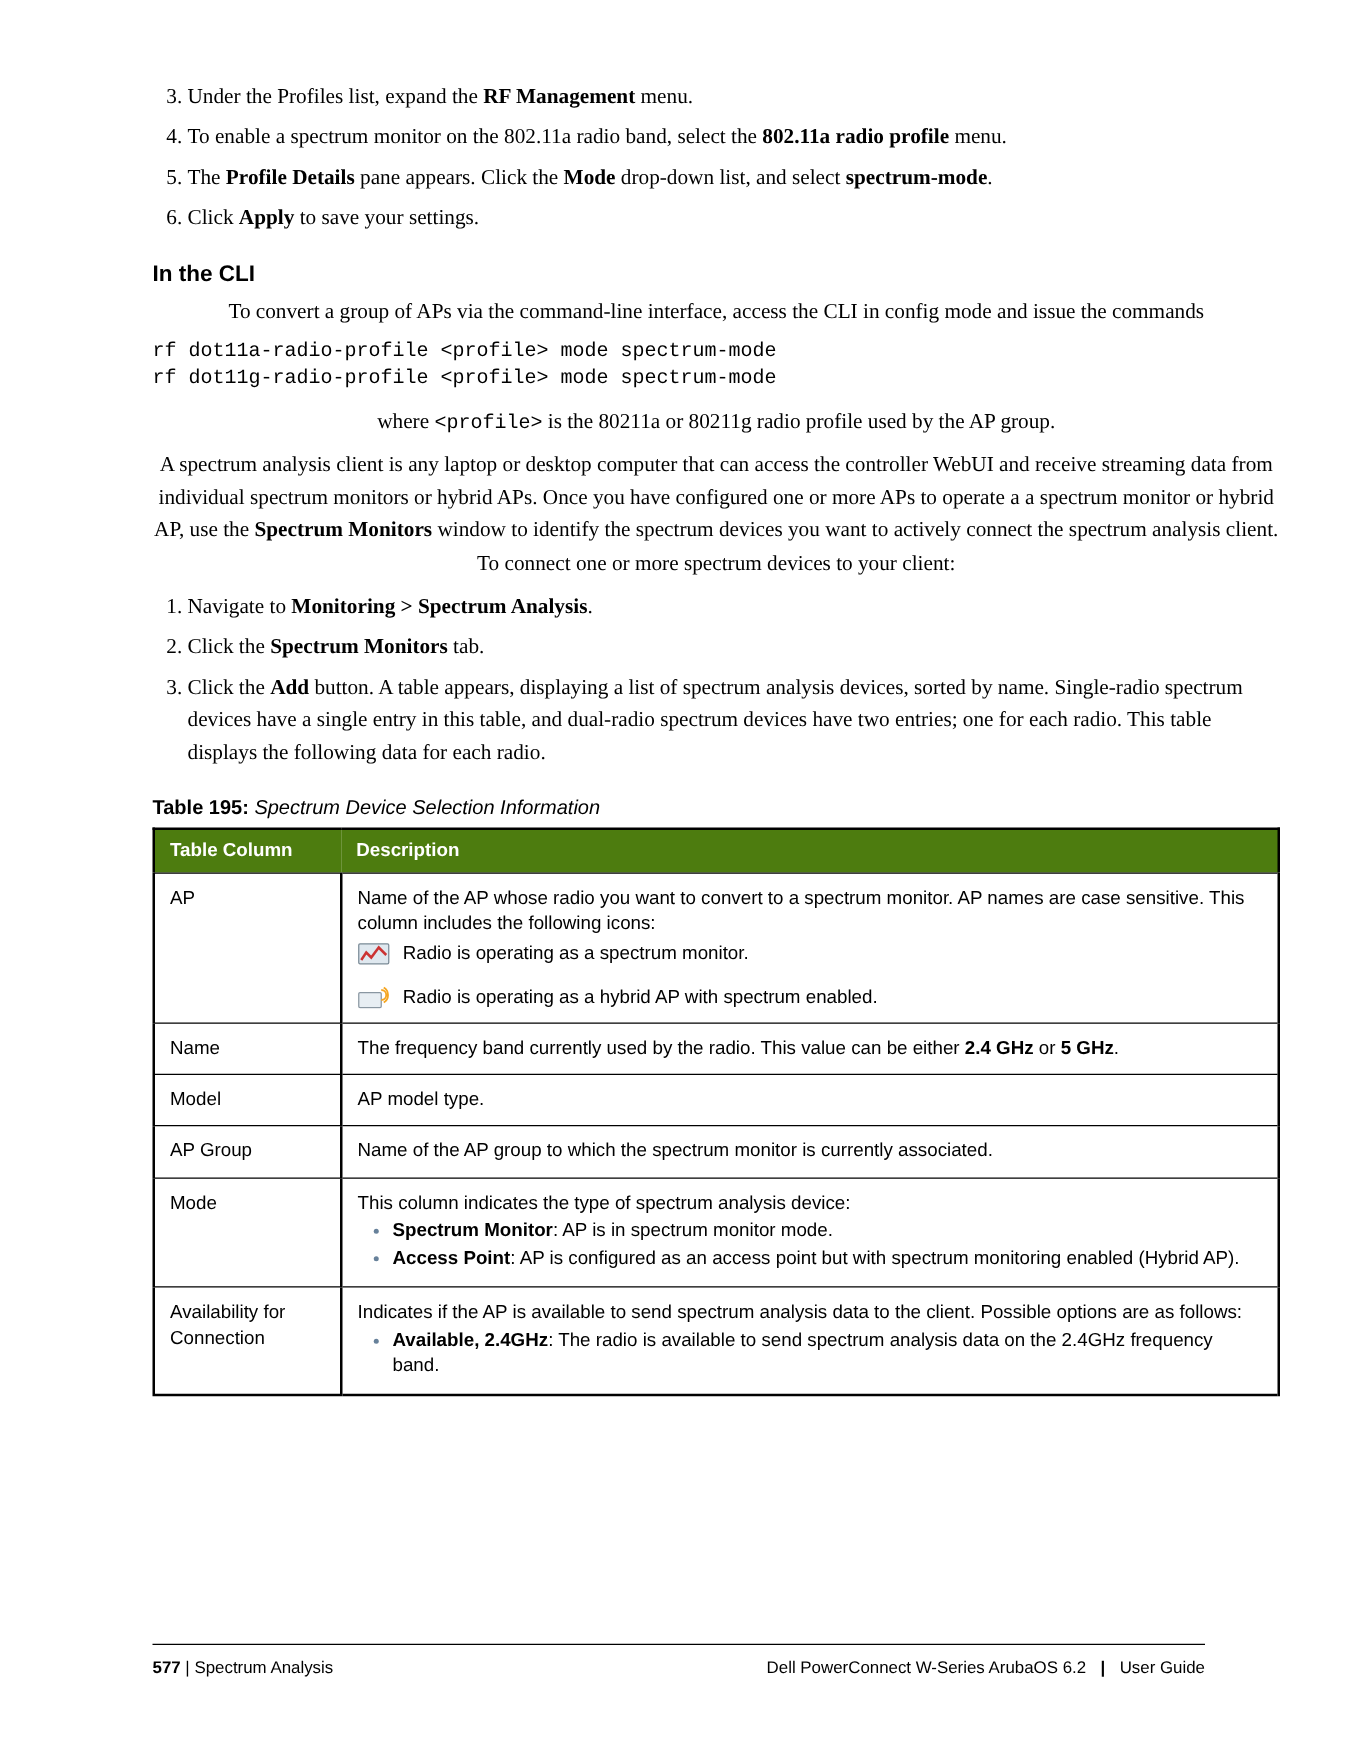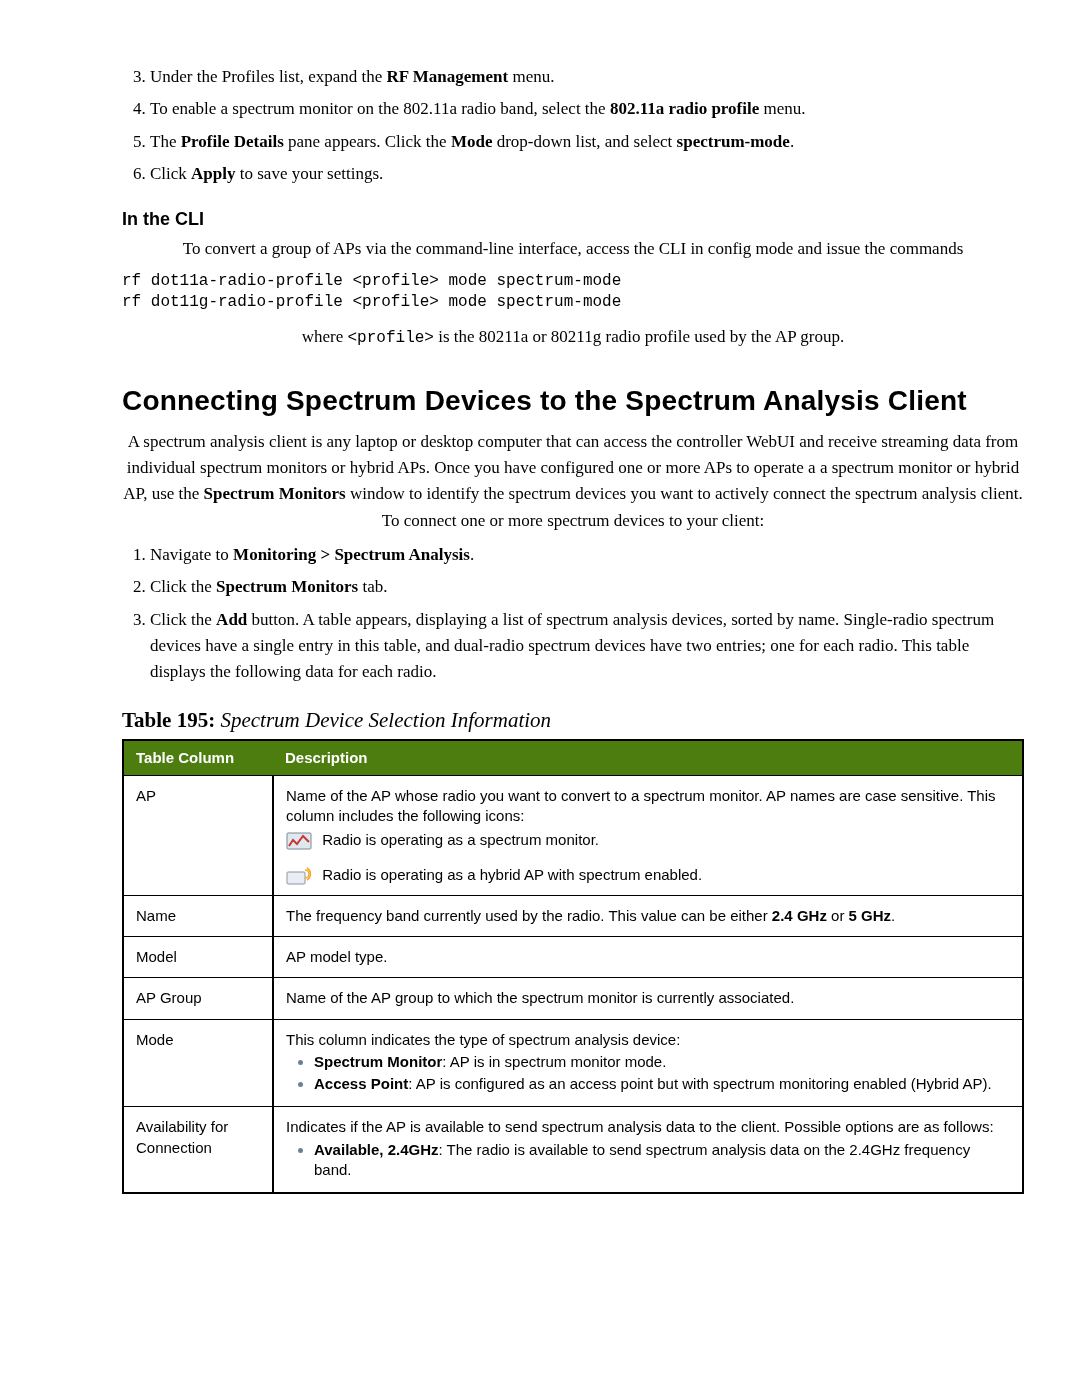--- a/index.html
+++ b/index.html
@@ -9,21 +9,21 @@
   ol.steps { list-style: decimal; padding-left: 28px; margin: 0 0 14px 0; }
   ol.steps > li { font-size: 17px; line-height: 1.55; margin-bottom: 6px; font-family: Georgia, serif; }
   .or { margin: 2px 0 6px 0; }
   .sub { margin-bottom: 6px; }
   strong, b { font-weight: 700; }
   .h3 { font-family: Helvetica, Arial, sans-serif; font-weight: 700; font-size: 18px; margin: 22px 0 6px 0; }
   .para { font-family: Georgia, serif; font-size: 17px; line-height: 1.55; margin-bottom: 8px; text-align: center; }
   pre.code { font-family: 'Courier New', monospace; font-size: 16px; line-height: 1.35; margin: 8px 0 10px 0; white-space: pre; }
   code.inline { font-family: 'Courier New', monospace; font-size: 16px; }
   h2.section-title { font-family: Helvetica, Arial, sans-serif; font-weight: 700; font-size: 28px; margin: 34px 0 12px 0; letter-spacing: 0.2px; }
-  .table-caption { font-family: Liberation Serif, serif; font-size: 21px; margin: 22px 0 6px 0; }
+  .table-caption { font-family: Liberation Sans, sans-serif; font-size: 16px; margin: 22px 0 6px 0; }
   .table-caption .bold { font-weight: 700; }
   .table-caption .ital { font-style: italic; }
   table.data { width: 100%; border-collapse: collapse; border: 2px solid #000; font-family: Helvetica, Arial, sans-serif; font-size: 15px; }
   table.data th { background: #4d7c0f; color: #fff; text-align: left; font-weight: 700; padding: 8px 10px 9px 12px; border-right: none; }
   table.data td { border: 1px solid #000; border-left: 2px solid #000; border-right: 2px solid #000; padding: 10px 12px 10px 12px; vertical-align: top; line-height: 1.35; }
   table.data tr td:first-child { width: 150px; }
   table.data tbody tr { border-top: 1px solid #000; }
   .icon-sm { display: inline-block; width: 26px; height: 18px; vertical-align: middle; margin-right: 6px; }
   .desc-line { margin-top: 4px; }
   ul.inner { list-style: disc; padding-left: 28px; margin-top: 2px; }
@@ -55,21 +55,20 @@
   </ol>
 
   <div class="h3">In the CLI</div>
   <p class="para">To convert a group of APs via the command-line interface, access the CLI in config mode and issue the commands</p>
   <pre class="code">rf dot11a-radio-profile &lt;profile&gt; mode spectrum-mode
 rf dot11g-radio-profile &lt;profile&gt; mode spectrum-mode</pre>
   <p class="para">
     <span>where </span><code class="inline">&lt;profile&gt;</code><span> is the 80211a or 80211g radio profile used by the AP group.</span>
   </p>
 
-  <h2 class="section-title">Connecting Spectrum Devices to the Spectrum Analysis Client</h2>
   <p class="para">
     <span>A spectrum analysis client is any laptop or desktop computer that can access the controller WebUI and receive streaming data from individual spectrum monitors or hybrid APs. Once you have configured one or more APs to operate a a spectrum monitor or hybrid AP, use the </span><b>Spectrum Monitors</b><span> window to identify the spectrum devices you want to actively connect the spectrum analysis client. To connect one or more spectrum devices to your client:</span>
   </p>
 
   <ol class="steps">
     <li>
       <span>Navigate to </span><b>Monitoring &gt; Spectrum Analysis</b><span>.</span>
     </li>
     <li>
       <span>Click the </span><b>Spectrum Monitors</b><span> tab.</span>
@@ -145,14 +144,24 @@
         <td>
           <div>Indicates if the AP is available to send spectrum analysis data to the client. Possible options are as follows:</div>
           <ul class="inner">
             <li><b>Available, 2.4GHz</b><span>: The radio is available to send spectrum analysis data on the 2.4GHz frequency band.</span></li>
           </ul>
         </td>
       </tr>
     </tbody>
   </table>
 
+  <div class="footer-line">
+    <div class="footer-left">
+      <span class="pnum">577</span><span> | </span><span>Spectrum Analysis</span>
+    </div>
+    <div class="footer-right">
+      <span class="os">Dell PowerConnect W-Series ArubaOS 6.2</span>
+      <span class="sep">&nbsp;|&nbsp;</span>
+      <span>User Guide</span>
+    </div>
+  </div>
 
 </div>
 
 </body></html>

